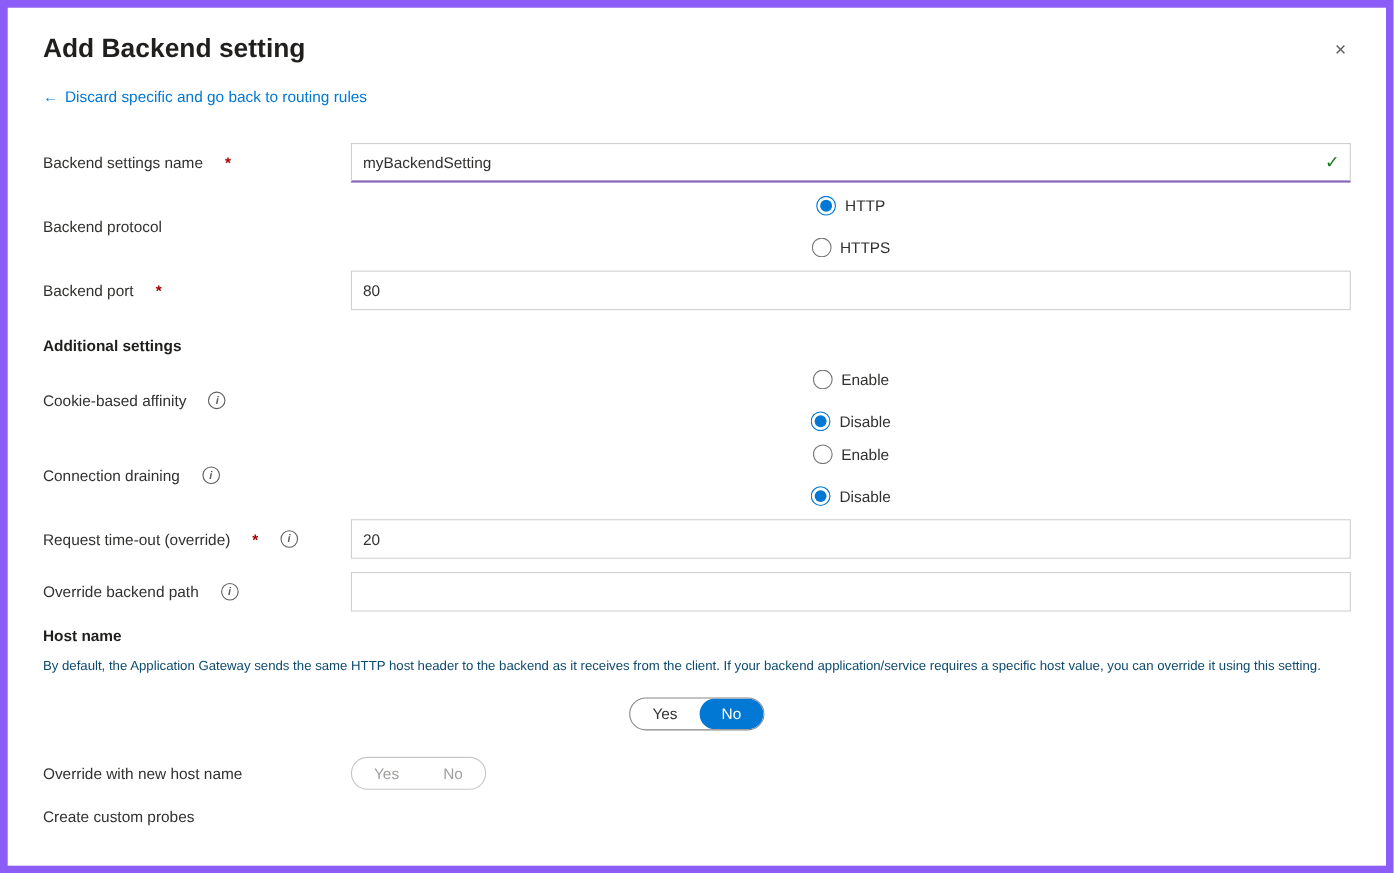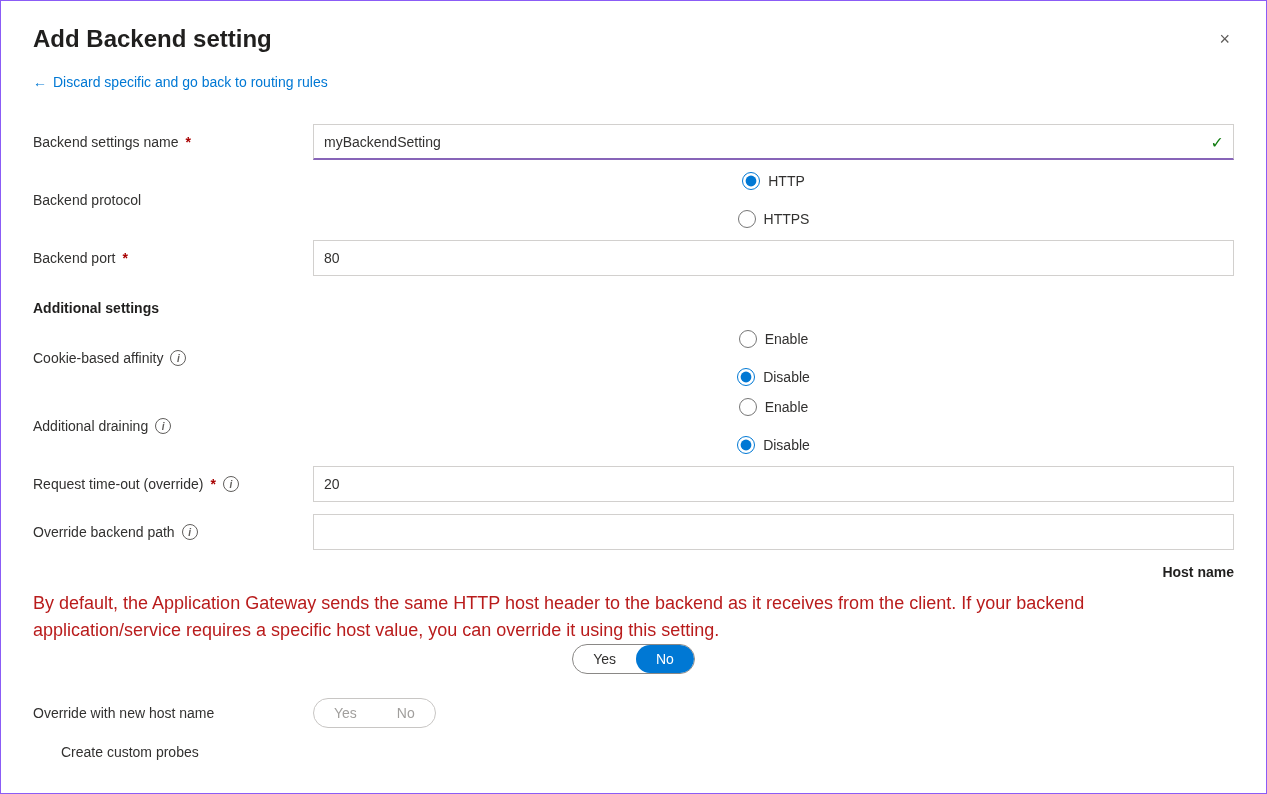--- a/index.html
+++ b/index.html
@@ -8,21 +8,21 @@
       font-size: 14px;
       background: #f5f5f5;
       display: flex;
       align-items: center;
       justify-content: center;
       min-height: 100vh;
       color: #323130;
     }
     .dialog {
       background: #ffffff;
-      border: 1px solid #8b5cf6;
+      border: 7px solid #8b5cf6;
       width: 1267px;
       min-height: 794px;
       position: relative;
       padding: 24px 32px 32px 32px;
       box-shadow: 0 2px 8px rgba(0,0,0,0.15);
     }
     .dialog-header {
       display: flex;
       align-items: flex-start;
       justify-content: space-between;
@@ -59,21 +59,21 @@
       grid-template-columns: 280px 1fr;
       gap: 0;
       align-items: center;
     }
     .form-label {
       padding: 10px 0;
       font-size: 14px;
       color: #323130;
       display: flex;
       align-items: center;
-      gap: 7px;
+      gap: 20px;
     }
     .required-star {
       color: #a80000;
       font-weight: bold;
     }
     .form-control-cell {
       padding: 6px 0;
     }
     .text-input {
       width: 100%;
@@ -143,26 +143,26 @@
     }
     .hostname-section {
       grid-column: 1 / -1;
       margin-top: 8px;
     }
     .hostname-title {
       font-size: 14px;
       font-weight: 700;
       color: #201f1e;
       margin-bottom: 10px;
-      text-align: right;
     }
     .hostname-description {
-      font-size: 18px;
-      color: #b91c1c;
+      font-size: 12px;
+      color: #0c4a6e;
       line-height: 1.5;
+      margin-bottom: 20px;
     }
     .toggle-group {
       display: flex;
       align-items: center;
       border: 1px solid #8a8886;
       border-radius: 20px;
       overflow: hidden;
       width: fit-content;
     }
     .toggle-option {
@@ -211,21 +211,20 @@
     }
     .override-toggle {
       display: flex;
       justify-content: flex-start;
     }
     .custom-probes-row {
       display: grid;
       grid-template-columns: 280px 1fr;
       align-items: center;
       margin-top: 16px;
-      margin-left: 28px;
     }
     .custom-probes-label {
       font-size: 14px;
       color: #323130;
     }
   </style>
 </head>
 <body>
 
 <div class="dialog">
@@ -292,21 +291,21 @@
           <span class="radio-label">Enable</span>
         </label>
         <label class="radio-option">
           <input type="radio" class="radio-input" name="cookie_affinity" checked="" style="">
           <span class="radio-label">Disable</span>
         </label>
       </div>
     </div>
 
     <div class="form-label">
-      <span>Additional draining</span>
+      <span>Connection draining</span>
       <span class="info-icon">i</span>
     </div>
     <div class="form-control-cell">
       <div class="radio-group">
         <label class="radio-option">
           <input type="radio" class="radio-input" name="connection_draining" style="">
           <span class="radio-label">Enable</span>
         </label>
         <label class="radio-option">
           <input type="radio" class="radio-input" name="connection_draining" checked="" style="">

